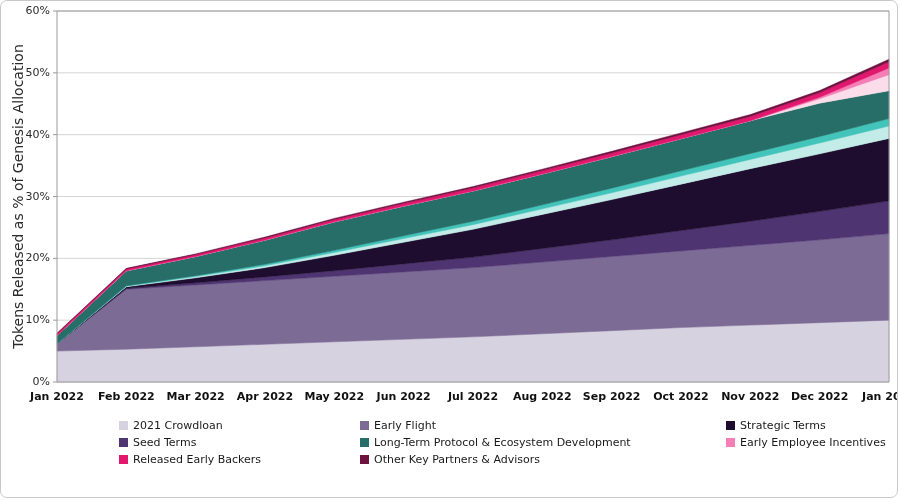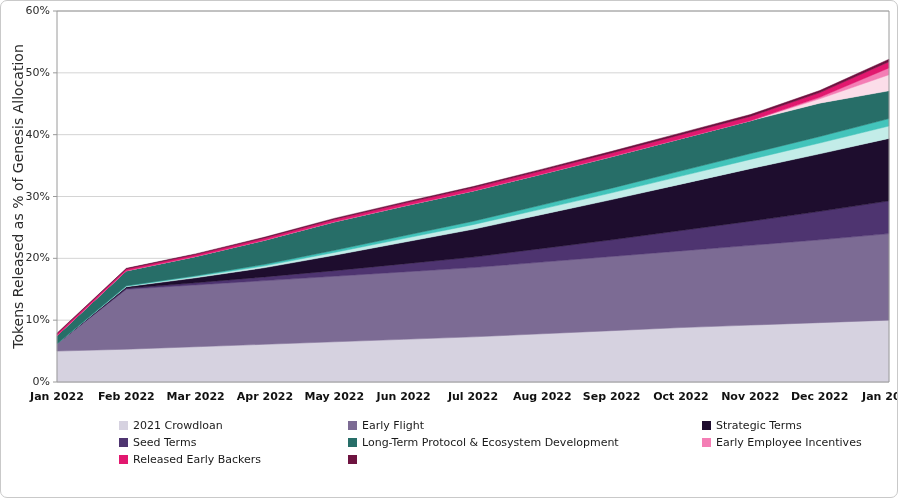--- a/index.html
+++ b/index.html
@@ -52,21 +52,21 @@
     padding:6px 0 0 0;
     box-sizing:border-box;
   }
   #legend-grid{
     display:grid;
     grid-template-columns:225px 350px 1fr;
     grid-auto-rows:17px;
     align-items:center;
     margin-left:118px;
     margin-right:10px;
-    column-gap:4px;
+    column-gap:16px;
   }
   .legend-item{
     display:flex;align-items:center;
     height:17px;
     white-space:nowrap;
   }
   .legend-swatch{
     width:9px;height:9px;
     flex:0 0 9px;
     margin-right:5px;
@@ -164,17 +164,18 @@
         <div class="legend-item">
           <span class="legend-swatch" style="background: rgb(244, 126, 181);"></span>
           <span class="legend-label">Early Employee Incentives</span>
         </div>
         <div class="legend-item">
           <span class="legend-swatch" style="background: rgb(226, 24, 111);"></span>
           <span class="legend-label">Released Early Backers</span>
         </div>
         <div class="legend-item">
           <span class="legend-swatch" style="background: rgb(110, 19, 64);"></span>
+          <span class="legend-label">Other Key Partners &amp; Advisors</span>
         </div>
       </div>
   </div>
 
 </div>
 
 </body></html>

